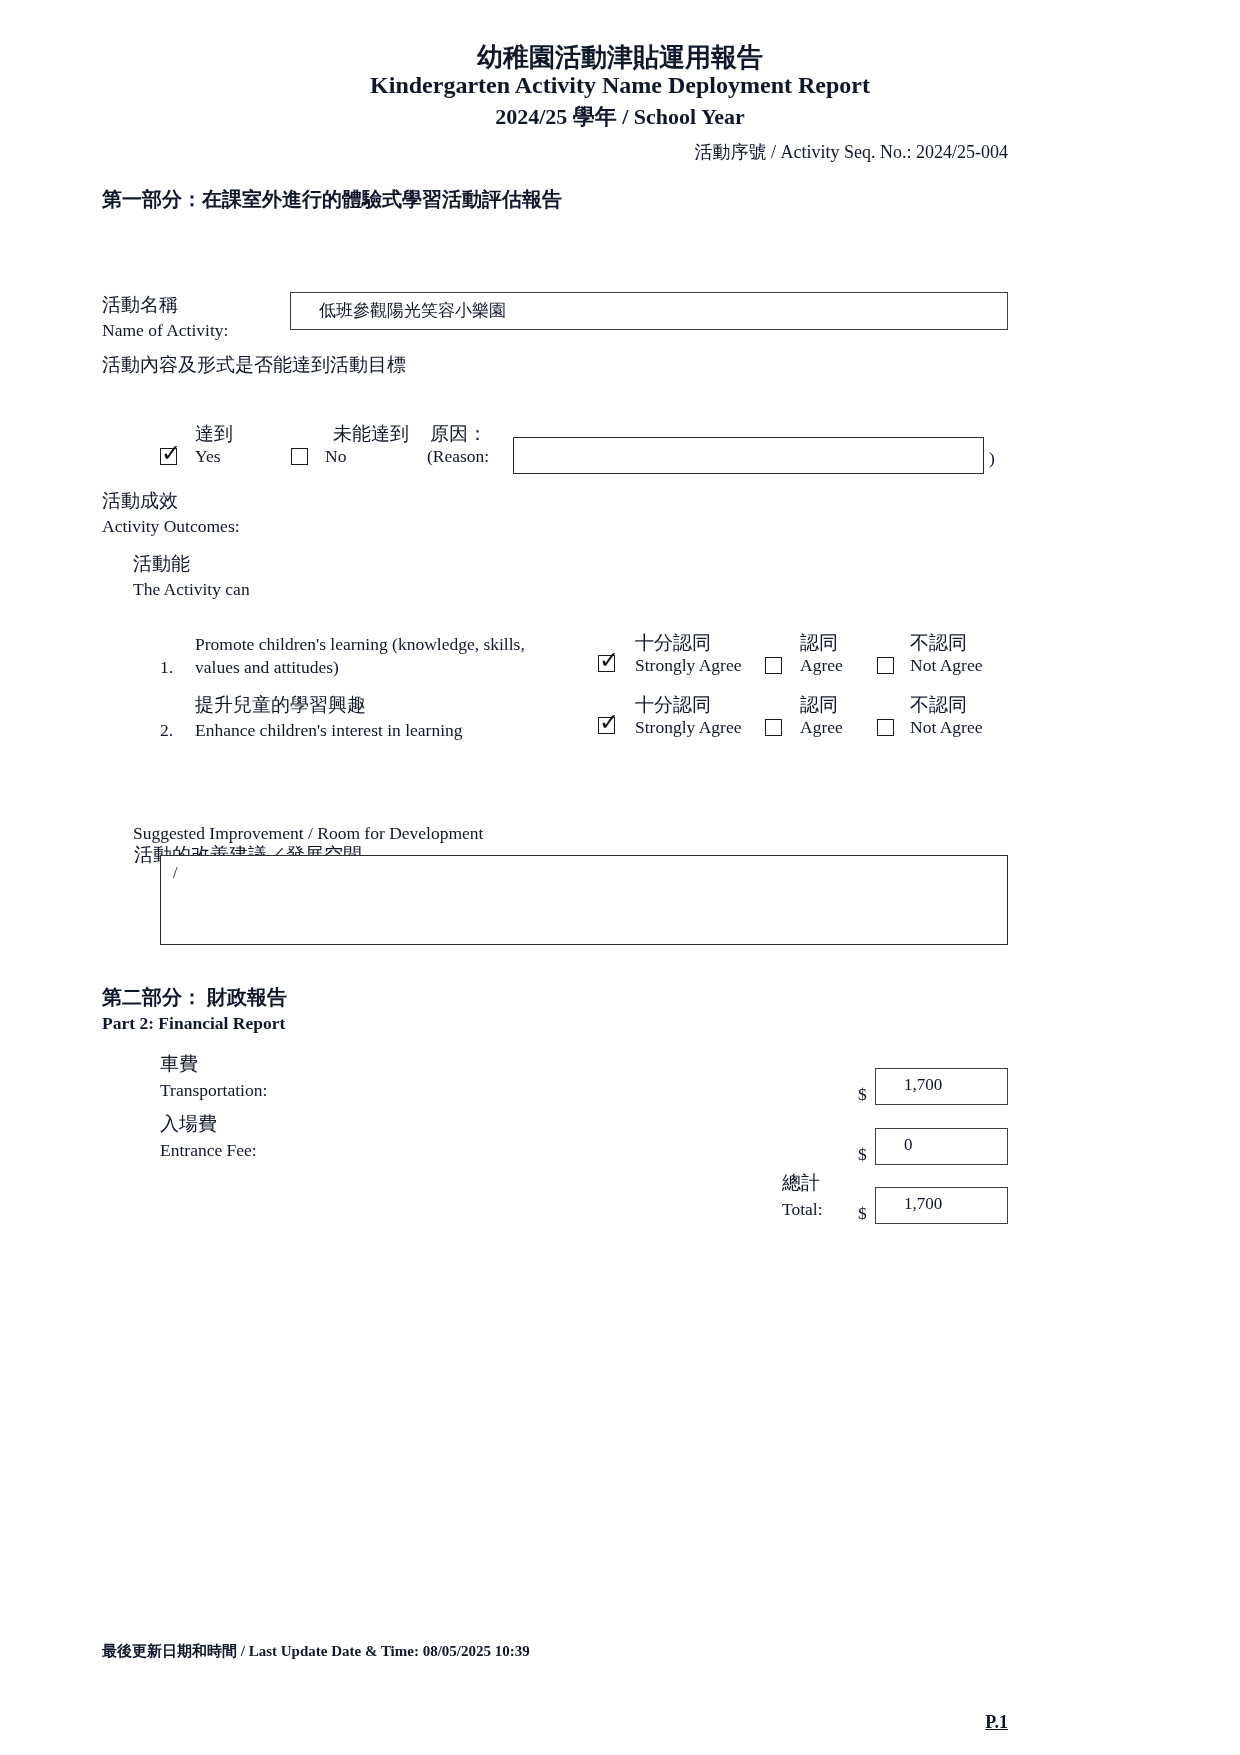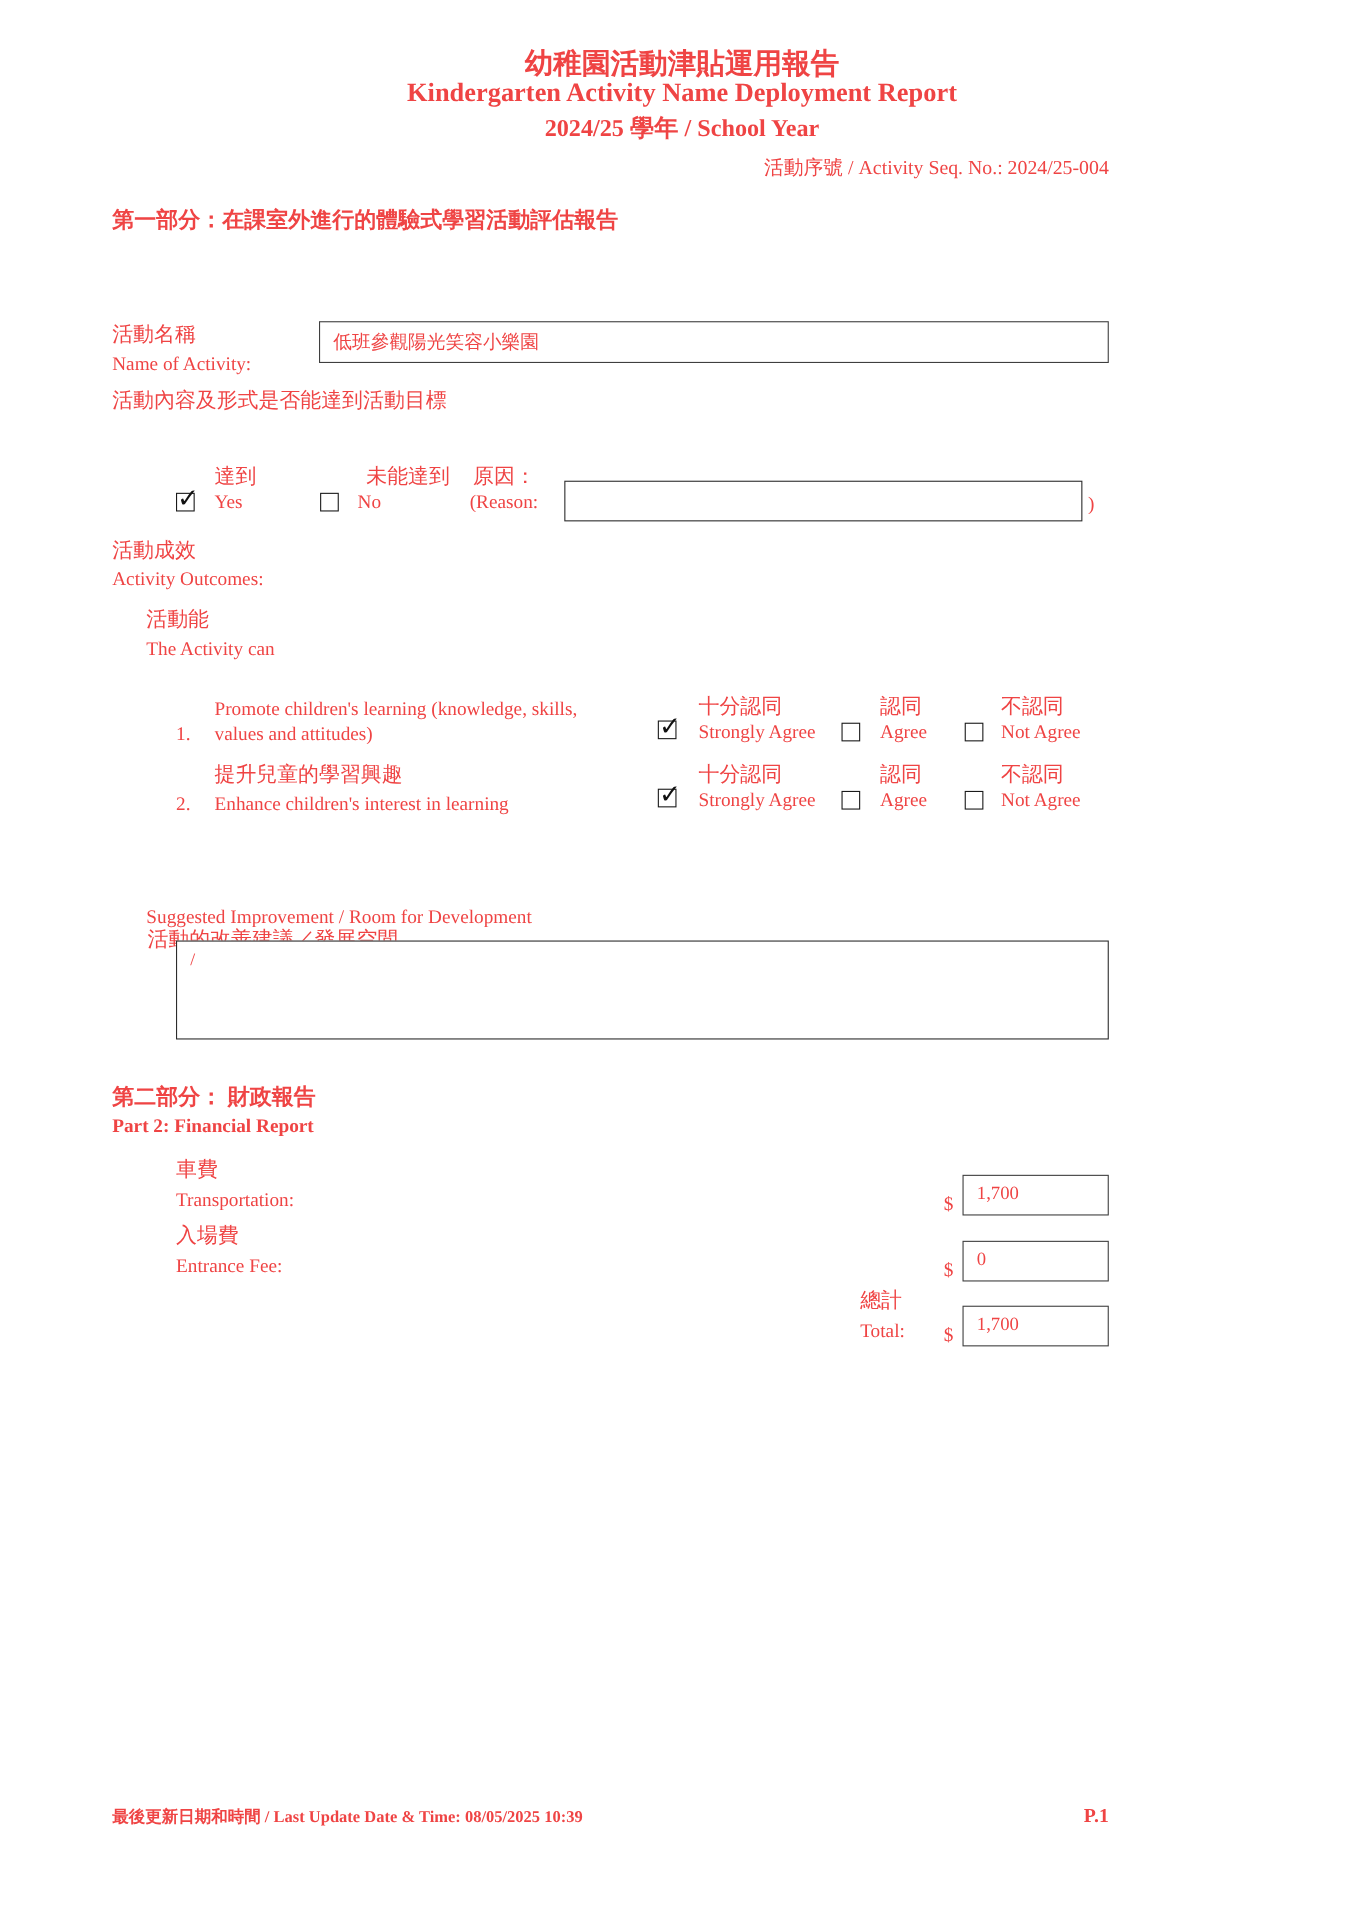--- a/index.html
+++ b/index.html
@@ -2,39 +2,39 @@
 <html><head>
 <meta charset="utf-8">
 <style>
   html, body { margin: 0; padding: 0; background: #ffffff; }
   .page {
     position: relative;
     width: 1240px;
     height: 1755px;
     background: #ffffff;
     font-family: "Liberation Serif", "DejaVu Serif", serif;
-    color: #ef4444;
+    color: #0f172a;
     overflow: hidden;
   }
   .abs { position: absolute; white-space: nowrap; }
   .zh  { font-size: 19px; line-height: 1.2; }
   .en  { font-size: 17.5px; line-height: 1.2; }
   .center { left: 0; width: 100%; text-align: center; }
   .title-zh  { font-size: 26px; font-weight: bold; }
   .title-en  { font-size: 24px; font-weight: bold; }
   .title-yr  { font-size: 22px; font-weight: bold; }
   .seq       { font-size: 18px; font-weight: normal; }
   .part-zh   { font-size: 20px; font-weight: bold; }
   .part-en   { font-size: 17.5px; font-weight: bold; }
   .fieldbox {
     position: absolute;
     border: 1.5px solid #3f3f3f;
     background: #ffffff;
     font-size: 17px;
-    padding: 6px 10px 0 12px;
+    padding: 6px 10px 0 28px;
     box-sizing: border-box;
     white-space: nowrap;
   }
   .areabox {
     position: absolute;
     border: 1.5px solid #2c2c2c;
     background: #ffffff;
     font-size: 16px;
     padding: 8px 12px;
     box-sizing: border-box;
@@ -143,15 +143,15 @@
   <div class="abs en" style="left:160px; top:1140px;">Entrance Fee:</div>
   <div class="abs en" style="left:858px; top:1144px;">$</div>
   <div class="fieldbox" style="left:875px; top:1128px; width:133px; height:37px;">0</div>
 
   <div class="abs zh" style="left:782px; top:1172px;">總計</div>
   <div class="abs en" style="left:782px; top:1199px;">Total:</div>
   <div class="abs en" style="left:858px; top:1203px;">$</div>
   <div class="fieldbox" style="left:875px; top:1187px; width:133px; height:37px;">1,700</div>
 
   <div class="abs footer-left" style="left:102px; top:1642px;">最後更新日期和時間 / Last Update Date &amp; Time: 08/05/2025 10:39</div>
-  <div class="abs page-num" style="right:232px; top:1640px;">P.1</div>
+  <div class="abs page-num" style="right:232px; top:1712px;text-decoration:underline;">P.1</div>
 
 </div>
 
 </body></html>

